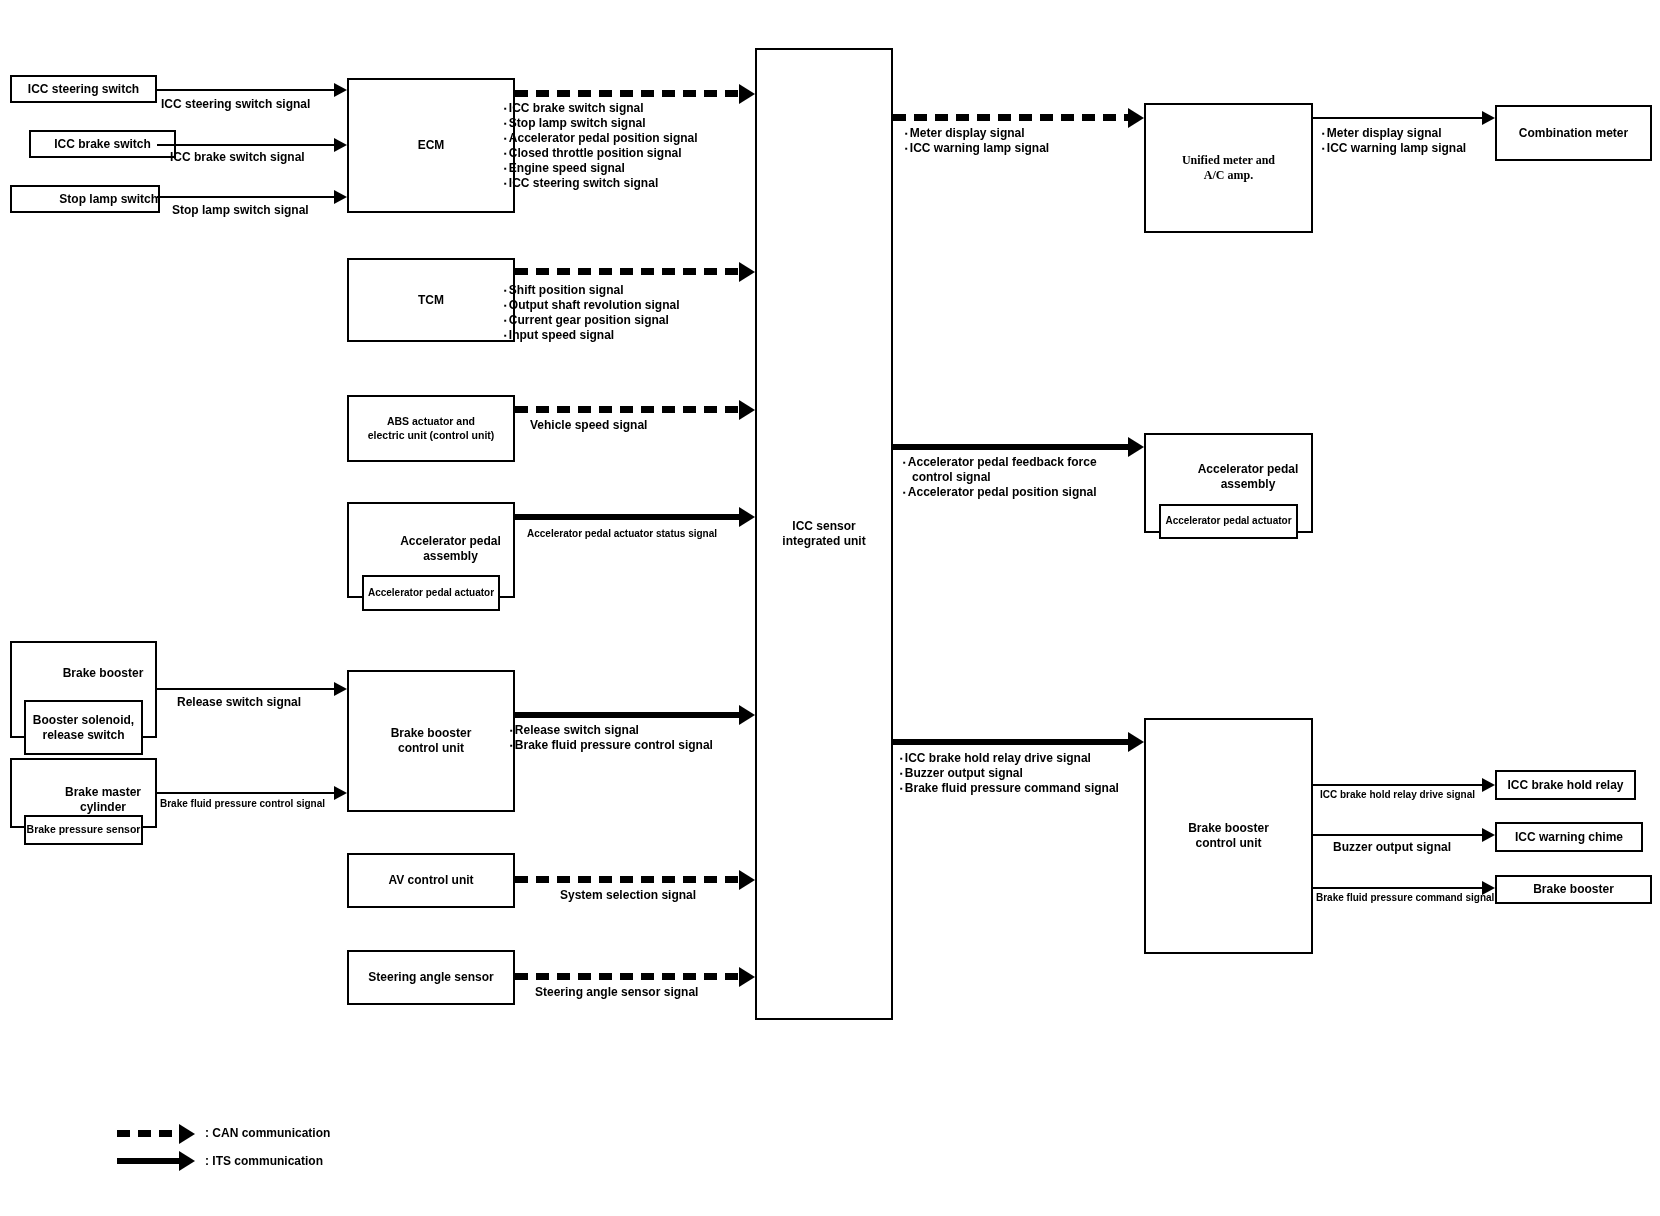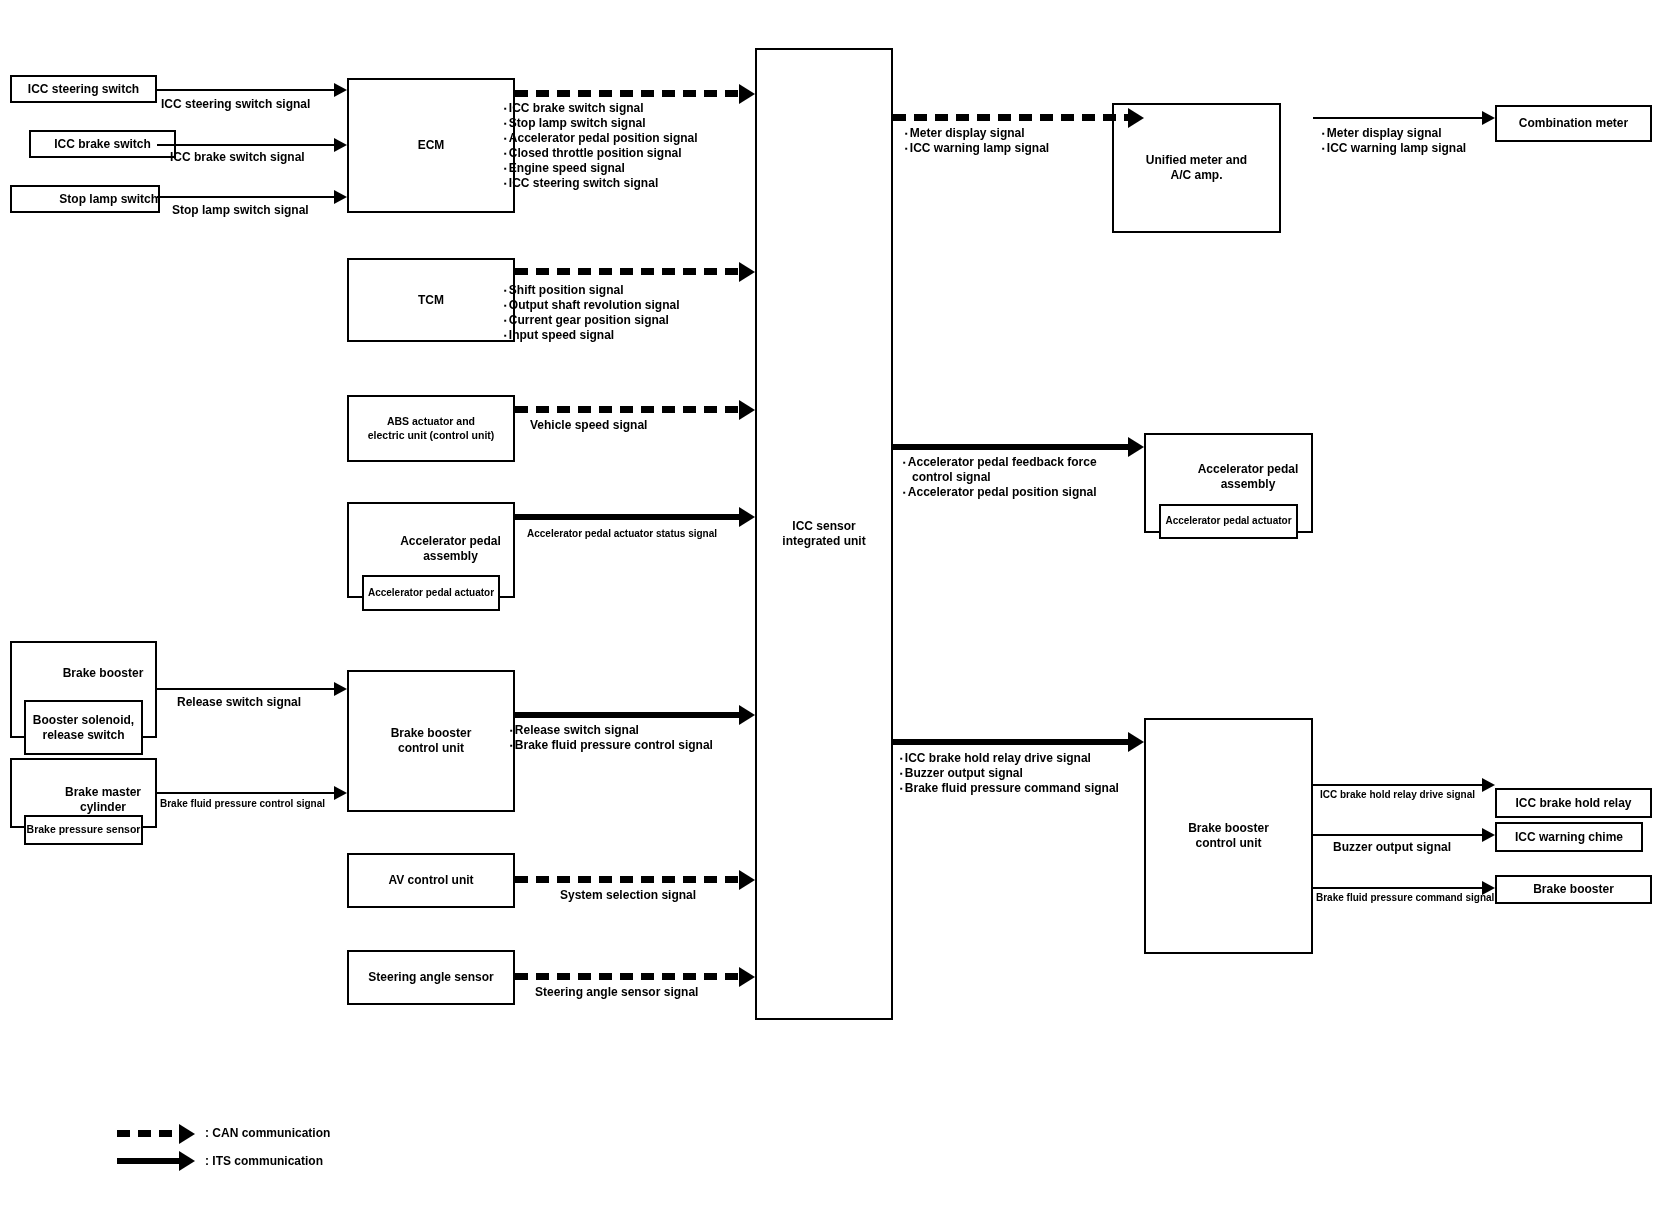--- a/index.html
+++ b/index.html
@@ -61,33 +61,33 @@
   </div>
 
   <div class="box" style="left:347px; top:670px; width:168px; height:142px;"><span>Brake booster
 control unit</span></div>
   <div class="box" style="left:347px; top:853px; width:168px; height:55px;"><span>AV control unit</span></div>
   <div class="box" style="left:347px; top:950px; width:168px; height:55px;"><span>Steering angle sensor</span></div>
 
   <div class="box" style="left:755px; top:48px; width:138px; height:972px;"><span>ICC sensor
 integrated unit</span></div>
 
-  <div class="box" style="left:1112px; top:103px; width:169px; height:130px;"><span>Unified meter and
+  <div class="box" style="left:1144px; top:103px; width:169px; height:130px;font-family:Liberation Serif, serif;"><span>Unified meter and
 A/C amp.</span></div>
 
   <div class="box outer" style="left:1144px; top:433px; width:169px; height:100px;">
     <div class="hd fs105" style="margin-top:12px;">Accelerator pedal assembly</div>
     <div class="box inner fs10" style="left:13px; top:43px; width:139px; height:35px;"><span>Accelerator pedal actuator</span></div>
   </div>
 
   <div class="box" style="left:1144px; top:718px; width:169px; height:236px;"><span>Brake booster
 control unit</span></div>
 
-  <div class="box" style="left:1495px; top:105px; width:157px; height:37px;"><span>Combination meter</span></div>
-  <div class="box" style="left:1495px; top:770px; width:157px; height:30px;margin-top:18px;"><span>ICC brake hold relay</span></div>
+  <div class="box" style="left:1495px; top:105px; width:157px; height:56px;"><span>Combination meter</span></div>
+  <div class="box" style="left:1495px; top:770px; width:141px; height:30px;"><span>ICC brake hold relay</span></div>
   <div class="box" style="left:1495px; top:822px; width:148px; height:30px;"><span>ICC warning chime</span></div>
   <div class="box" style="left:1495px; top:875px; width:157px; height:29px;"><span>Brake booster</span></div>
 
   <div class="arr arr-thin" style="left:157px; top:89px;  width:177px;"></div>
   <div class="arr arr-thin" style="left:157px; top:144px; width:177px;"></div>
   <div class="arr arr-thin" style="left:157px; top:196px; width:177px;"></div>
   <div class="arr arr-thin" style="left:157px; top:688px; width:177px;"></div>
   <div class="arr arr-thin" style="left:157px; top:792px; width:177px;"></div>
 
   <div class="sig" style="left:161px; top:97px;">ICC steering switch signal</div>

